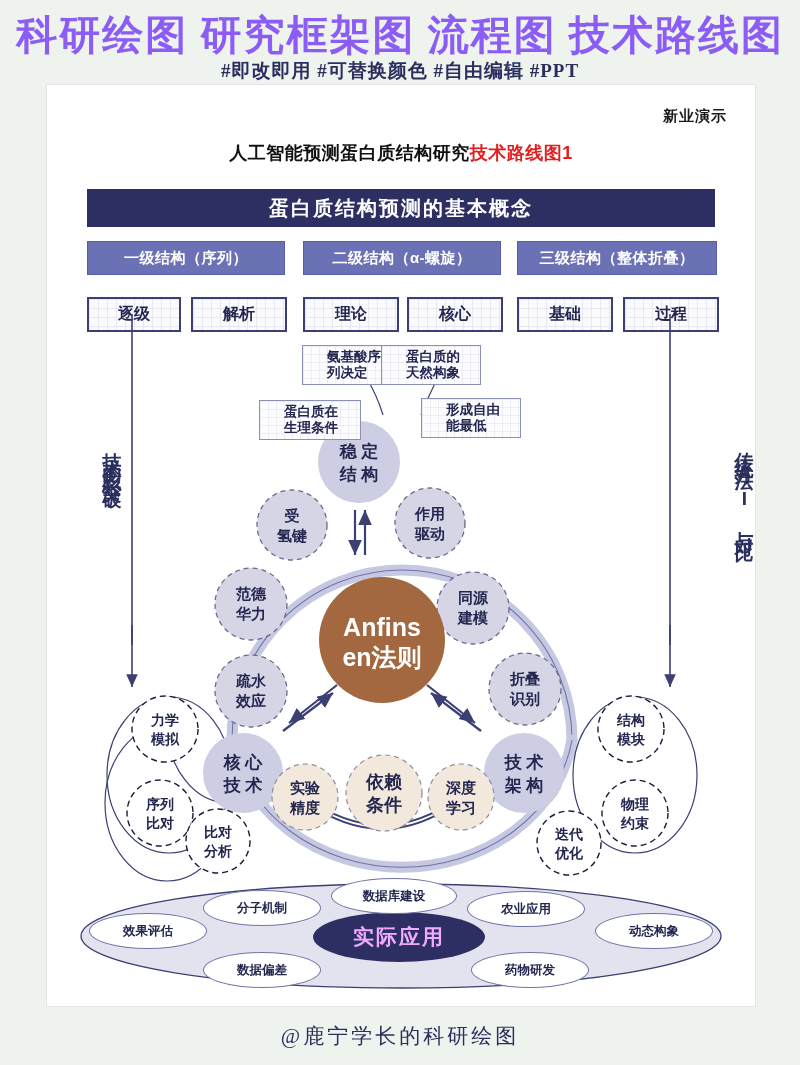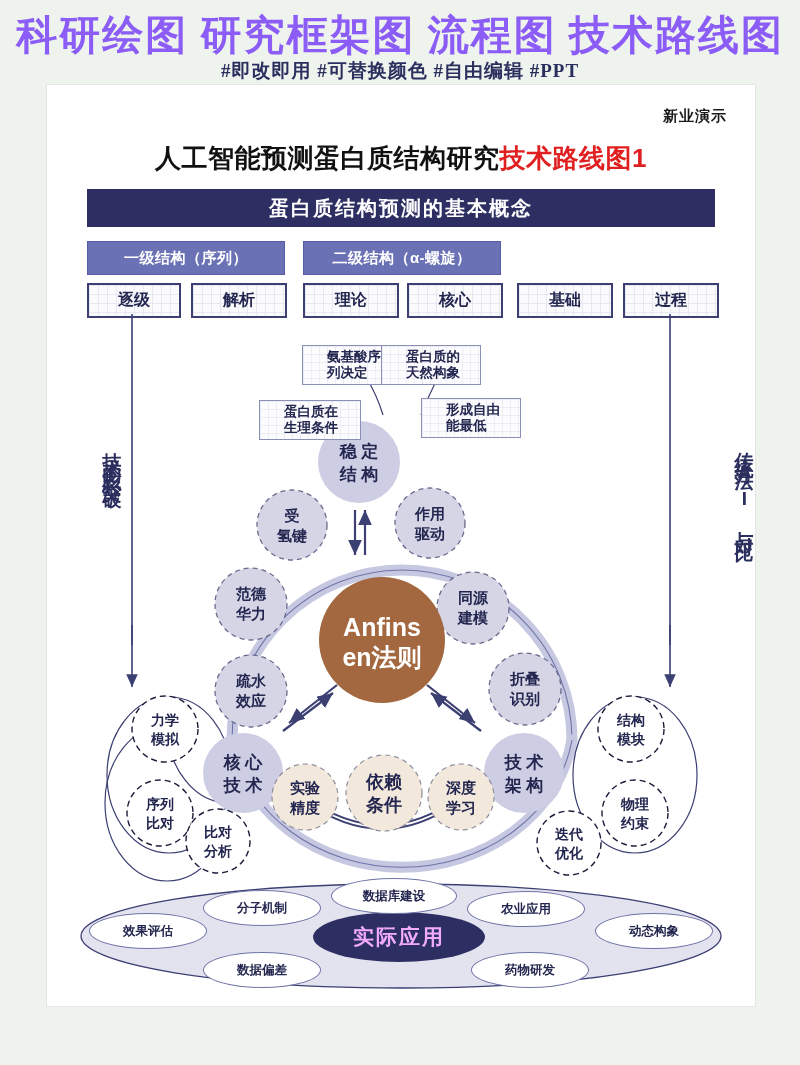--- a/index.html
+++ b/index.html
@@ -41,21 +41,21 @@
     border:1px solid #e3e6e3;
     overflow:hidden;
   }
   .brand{
     position:absolute;right:28px;top:22px;
     font-size:15px;font-weight:bold;color:#1b1b1b;
     letter-spacing:1px;
   }
   .main-title{
     position:absolute;left:0;top:56px;width:708px;
-    text-align:center;font-size:26px;font-weight:bold;color:#111;
+    text-align:center;font-size:18px;font-weight:bold;color:#111;
     letter-spacing:.5px;white-space:nowrap;
   }
   .main-title .red{color:#e02020;}
 
   
   .banner{
     position:absolute;left:40px;top:104px;width:628px;height:38px;
     background:#2d2f63;color:#fff;
     display:flex;align-items:center;justify-content:center;
     font-size:20px;font-weight:bold;letter-spacing:2px;
@@ -69,21 +69,21 @@
     display:flex;align-items:center;justify-content:center;
     font-size:15px;font-weight:bold;letter-spacing:.5px;
     white-space:nowrap;
   }
   .lvl1{left:40px;width:196px;}
   .lvl2{left:256px;width:196px;}
   .lvl3{left:470px;width:198px;}
 
   
   .sbox{
-    position:absolute;top:198px;height:31px;
+    position:absolute;top:212px;height:31px;
     background:#fbfbfd;border:2px solid #3b3f72;
     display:flex;align-items:center;justify-content:center;
     font-size:16px;font-weight:bold;color:#23264f;
     background-image:
       linear-gradient(to right,#e6e8f2 1px,transparent 1px),
       linear-gradient(to bottom,#e6e8f2 1px,transparent 1px);
     background-size:9px 9px;
   }
   .sb1{left:40px;width:90px;}
   .sb2{left:144px;width:92px;}
@@ -162,20 +162,21 @@
     <div class="brand">新业演示</div>
 
     <div class="main-title">
       <span>人工智能预测蛋白质结构研究</span><span class="red">技术路线图1</span>
     </div>
 
     <div class="banner">蛋白质结构预测的基本概念</div>
 
     <div class="lvl lvl1">一级结构（序列）</div>
     <div class="lvl lvl2">二级结构（α-螺旋）</div>
+    <div class="lvl lvl3">三级结构（整体折叠）</div>
 
     <div class="sbox sb1">逐级</div>
     <div class="sbox sb2">解析</div>
     <div class="sbox sb3">理论</div>
     <div class="sbox sb4">核心</div>
     <div class="sbox sb5">基础</div>
     <div class="sbox sb6">过程</div>
 
     <div class="vtext vleft">技术的核心突破</div>
     <div class="vtext vright">传统方法AI与对比</div>
@@ -326,14 +327,15 @@
     <div class="opill" style="left:42px;top:828px;width:116px;height:34px;">效果评估</div>
     <div class="opill" style="left:156px;top:805px;width:116px;height:34px;">分子机制</div>
     <div class="opill" style="left:284px;top:793px;width:124px;height:34px;">数据库建设</div>
     <div class="opill" style="left:420px;top:806px;width:116px;height:34px;">农业应用</div>
     <div class="opill" style="left:548px;top:828px;width:116px;height:34px;">动态构象</div>
     <div class="opill" style="left:156px;top:867px;width:116px;height:34px;">数据偏差</div>
     <div class="opill" style="left:424px;top:867px;width:116px;height:34px;">药物研发</div>
 
   </div>
 
+  <div class="footer">@鹿宁学长的科研绘图</div>
 
 </div>
 
 </body></html>

